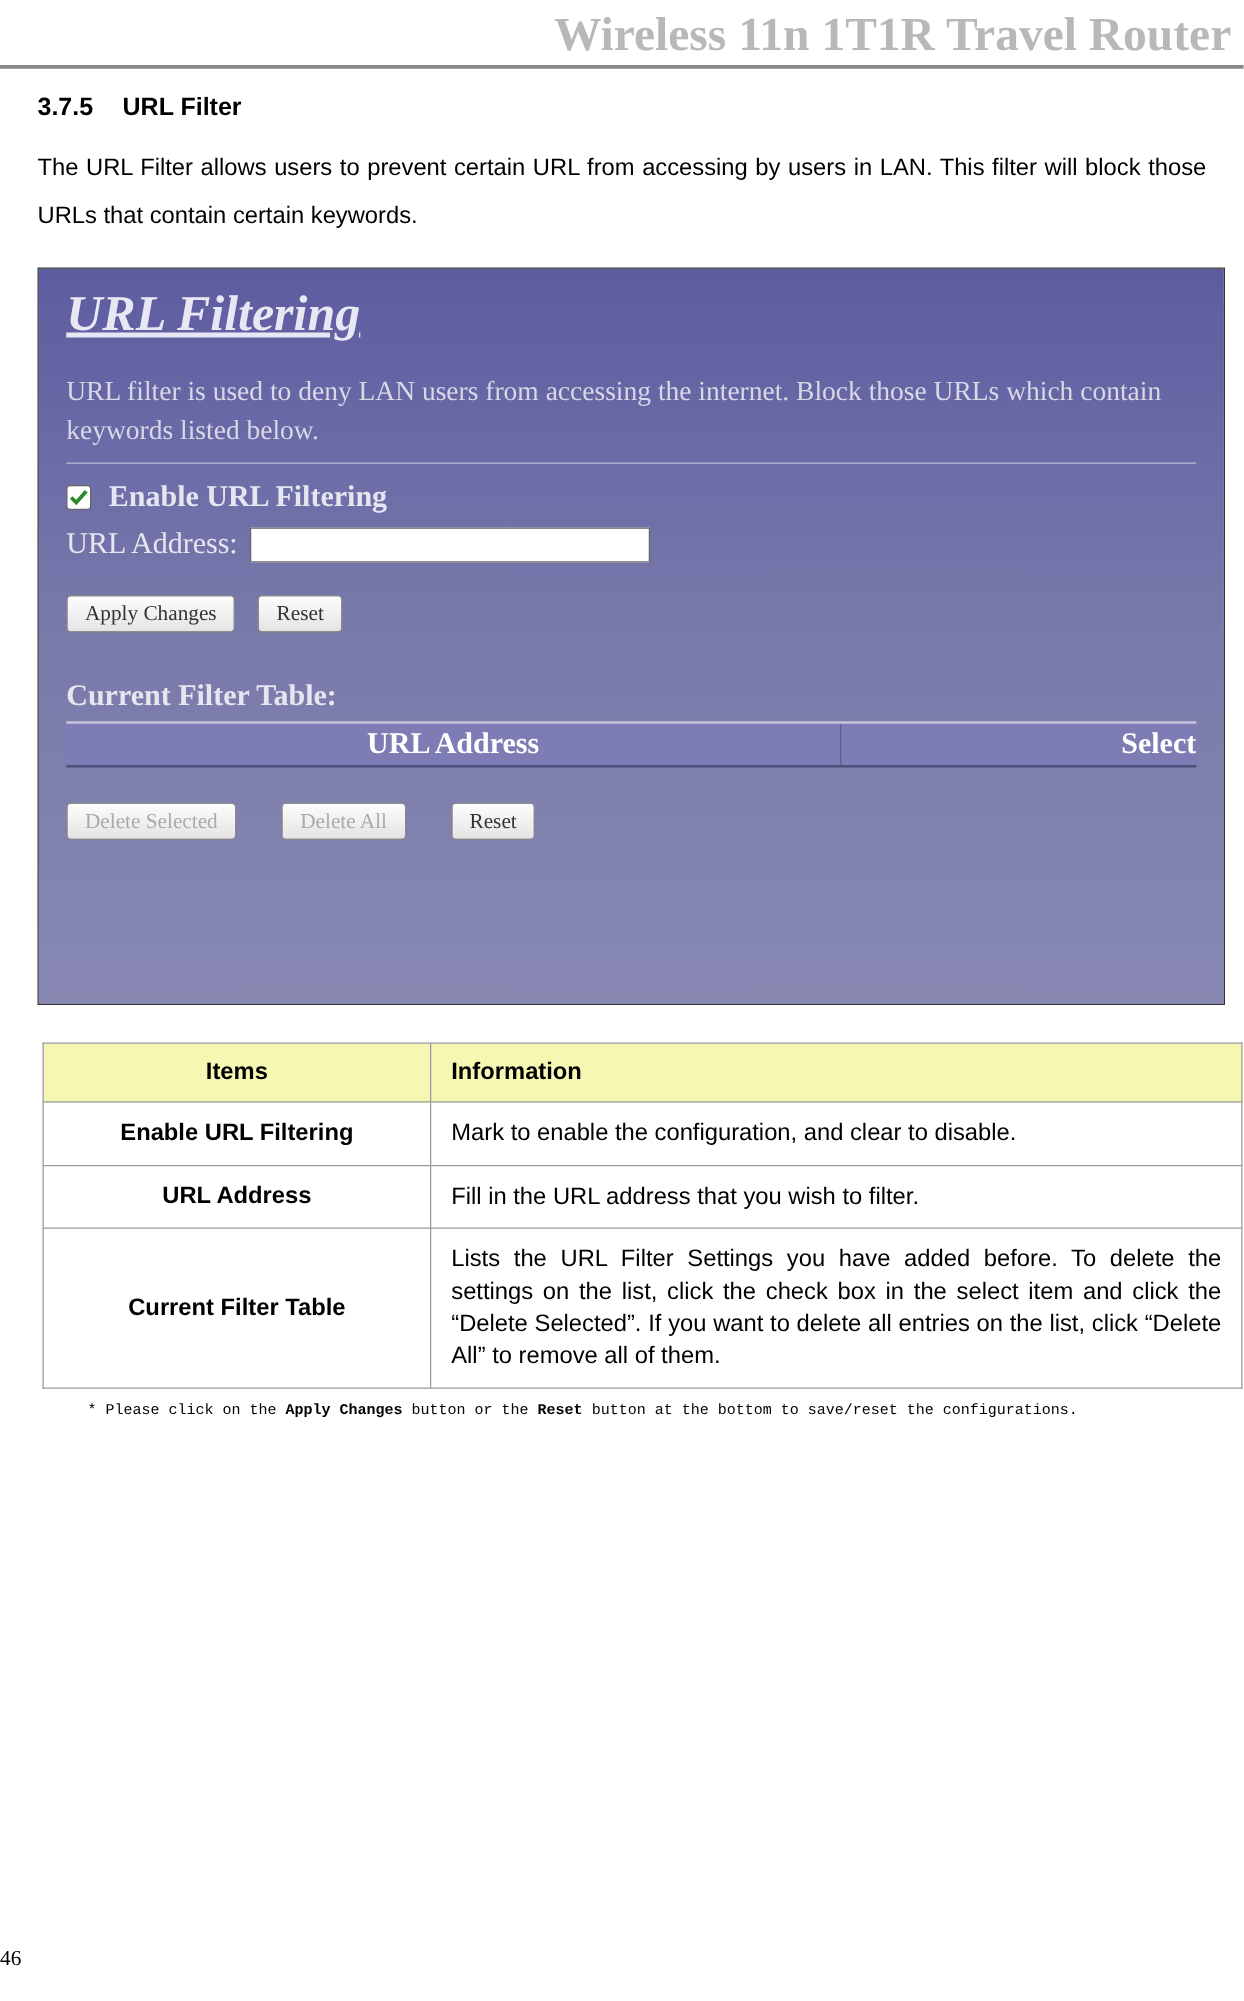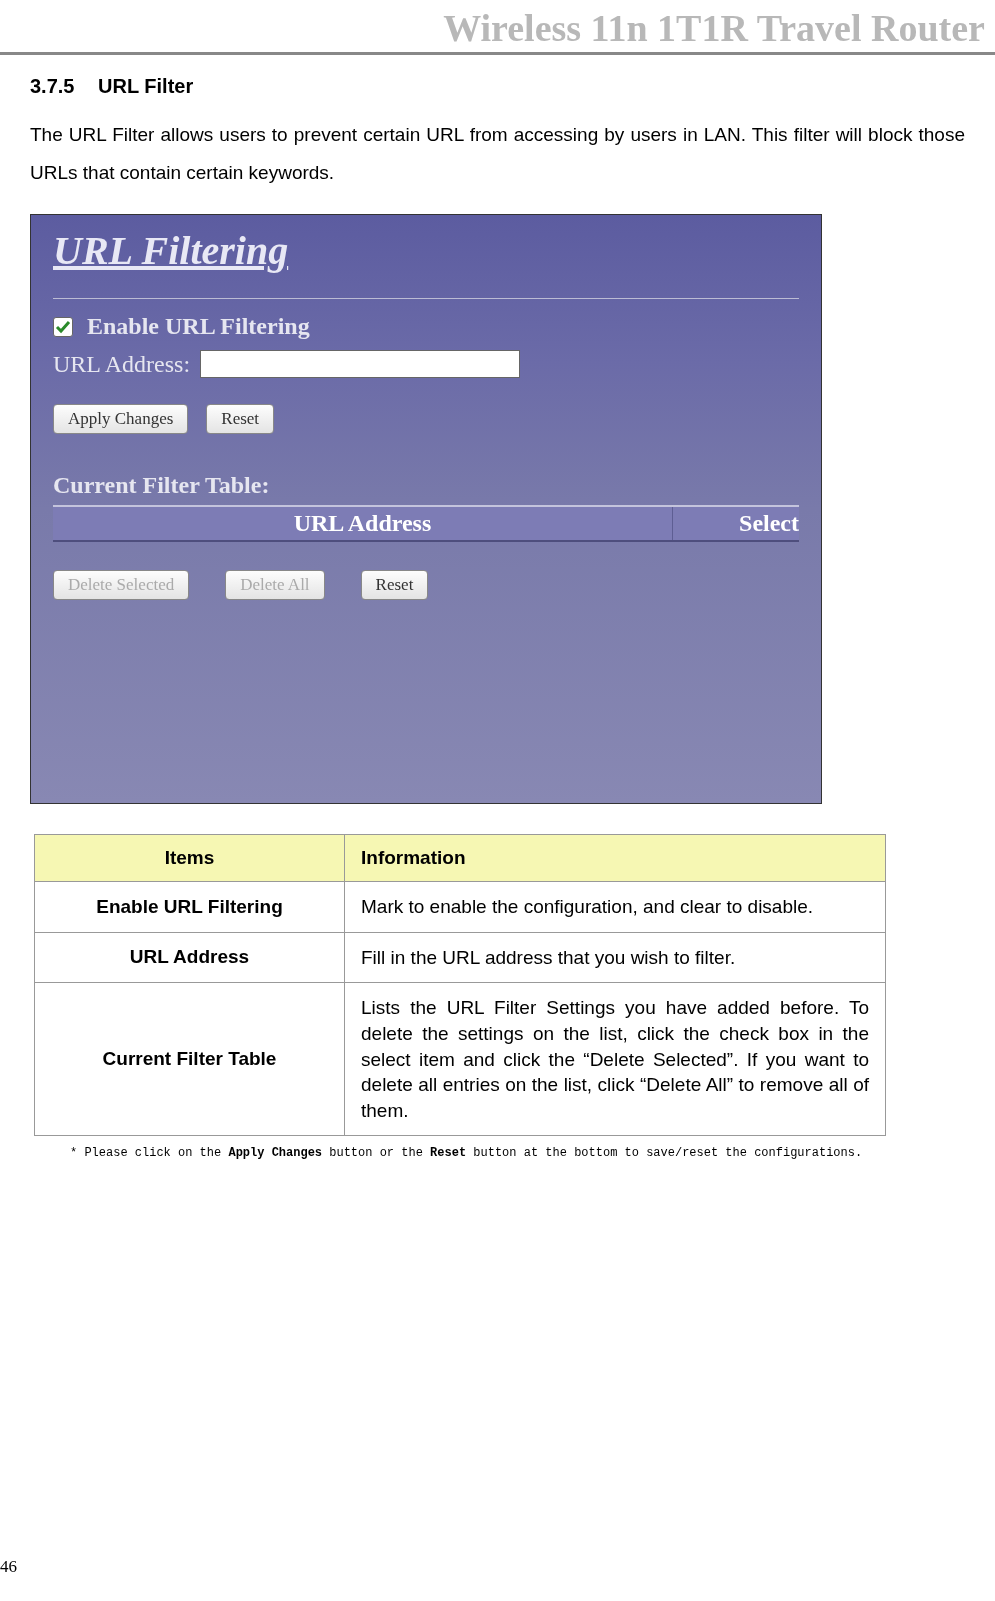--- a/index.html
+++ b/index.html
@@ -30,21 +30,21 @@
     margin: 10px 0 18px 0;
   }
   .sec-num { display: inline-block; margin-right: 18px; }
   .intro-text {
     font-size: 19px;
     line-height: 2.0;
     text-align: justify;
     margin-bottom: 22px;
   }
   .screenshot {
-    width: 792px;
+    width: 950px;
     height: 590px;
     border: 1px solid #333;
     background: linear-gradient(to bottom, #5c5ca0 0%, #6b6ba8 25%, #797aaa 50%, #8888b3 100%);
     position: relative;
     padding: 12px 22px;
     color: #e6e6ef;
     margin-bottom: 30px;
   }
   .scr-title {
     font-family: "Times New Roman", serif;
@@ -134,21 +134,21 @@
     font-weight: bold;
     color: #fff;
     padding: 3px 0;
     text-align: center;
   }
   .fth1 { flex: 0 0 620px; border-right: 1px solid #5e5e93; }
   .fth2 { flex: 1; text-align: right; }
   .btn-row2 { display: flex; gap: 36px; margin-top: 28px; }
 
   .info-table {
-    width: 852px;
+    width: 960px;
     border-collapse: collapse;
     margin: 0 0 10px 4px;
   }
   .info-table td, .info-table th {
     border: 1px solid #999;
     padding: 12px 16px;
     font-size: 19px;
     vertical-align: middle;
   }
   .info-table th {
@@ -184,20 +184,21 @@
 
 <div class="section-heading">
   <span class="sec-num">3.7.5</span>
   <span>URL Filter</span>
 </div>
 
 <p class="intro-text">The URL Filter allows users to prevent certain URL from accessing by users in LAN. This filter will block those URLs that contain certain keywords.</p>
 
 <div class="screenshot">
   <div class="scr-title">URL Filtering</div>
+  <div class="scr-desc">URL filter is used to deny LAN users from accessing the internet. Block those URLs which contain keywords listed below.</div>
   <hr class="scr-hr">
 
   <div class="checkbox-row">
     <span class="chk">
       <svg viewBox="0 0 16 16">
           <path d="M2 8 L6 12 L14 3" stroke="#2a8a2a" stroke-width="3" fill="none"></path>
         </svg>
     </span>
     <span>Enable URL Filtering</span>
   </div>

